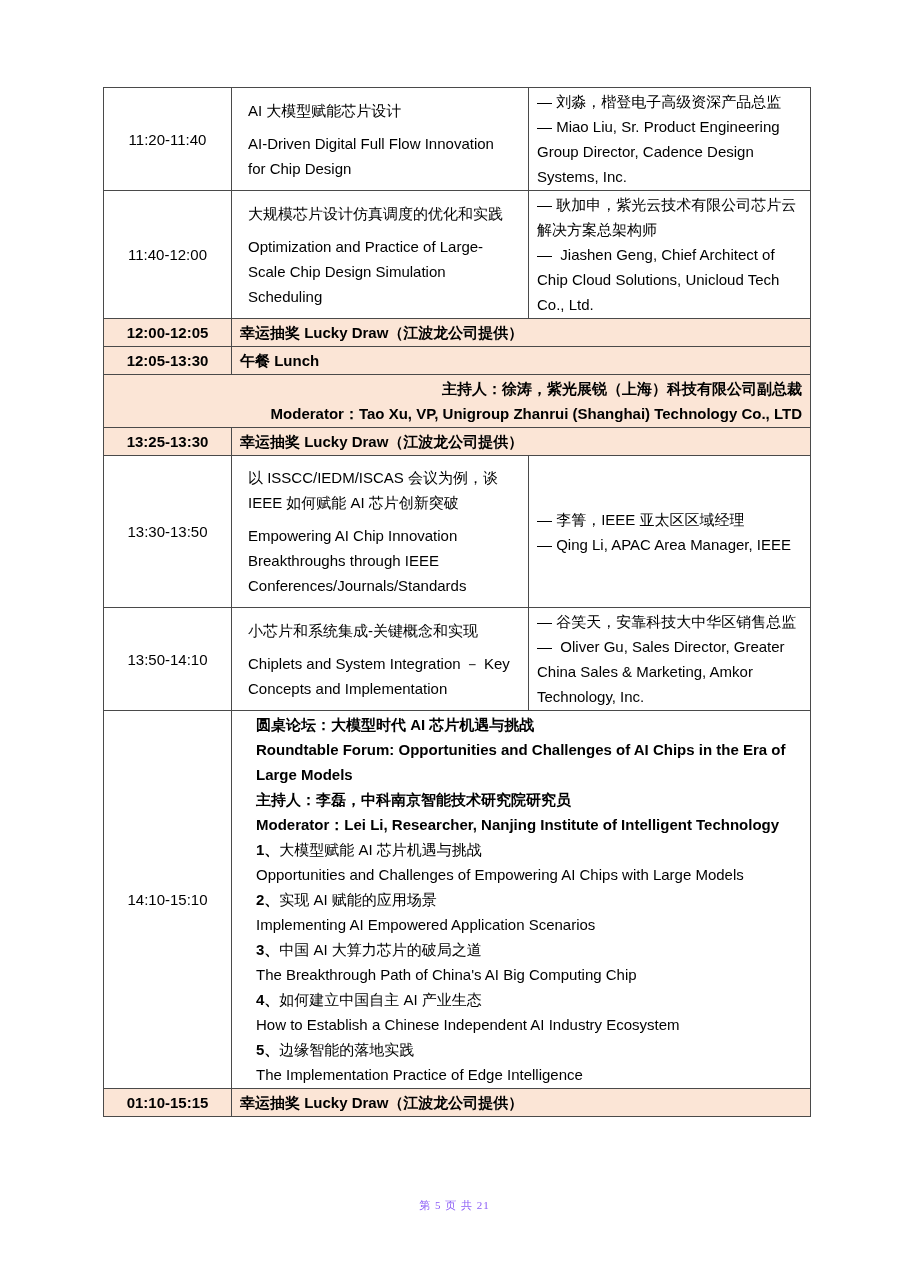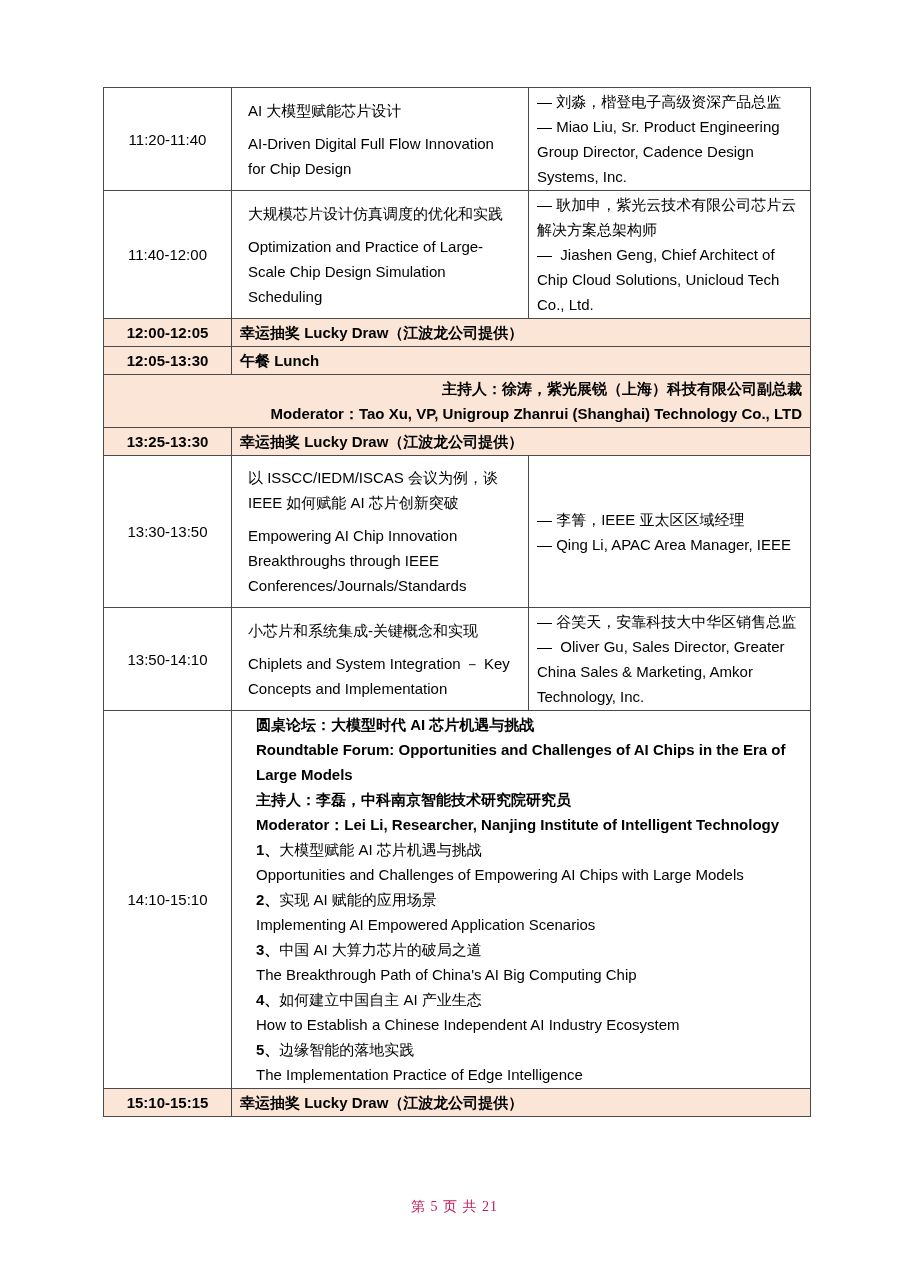--- a/index.html
+++ b/index.html
@@ -35,21 +35,21 @@
   }
   .cell-topic .para { margin:8px; }
   .cell-speaker .speaker-line { white-space:pre-wrap; }
   .cell-roundtable { vertical-align:middle; }
   .rt-line { white-space:pre-wrap;margin-left:16px; }
   .bold { font-weight:bold; }
 
   .footer {
     position:absolute; left:0; top:1198px; width:909px; text-align:center;
     font-family:"Liberation Serif","DejaVu Serif",serif;
-    font-size:14px; color:#be185d; letter-spacing:1px;
+    font-size:11px; color:#8b5cf6; letter-spacing:1px;
   }
 </style>
 </head>
 <body>
 
 <div class="page">
   <table class="agenda">
     <colgroup>
       <col class="c1">
         <col class="c2">
@@ -131,21 +131,21 @@
             <div class="rt-line">Implementing AI Empowered Application Scenarios</div>
             <div class="rt-line"><b>3、</b>中国 AI 大算力芯片的破局之道</div>
             <div class="rt-line">The Breakthrough Path of China's AI Big Computing Chip</div>
             <div class="rt-line"><b>4、</b>如何建立中国自主 AI 产业生态</div>
             <div class="rt-line">How to Establish a Chinese Independent AI Industry Ecosystem</div>
             <div class="rt-line"><b>5、</b>边缘智能的落地实践</div>
             <div class="rt-line">The Implementation Practice of Edge Intelligence</div>
           </td>
         </tr>
         <tr class="row-highlight">
-          <td class="cell-time">15:10-15:15</td>
+          <td class="cell-time">01:10-15:15</td>
           <td class="cell-merged" colspan="2">幸运抽奖 Lucky Draw（江波龙公司提供）</td>
         </tr>
       </tbody>
   </table>
 
   <div class="footer">
     <span>第 5 页 共 21</span>
   </div>
 </div>
 

